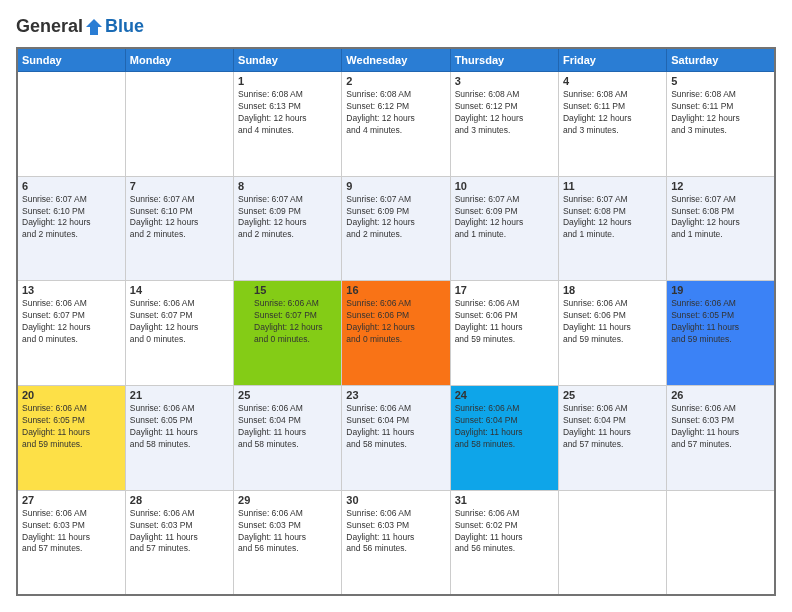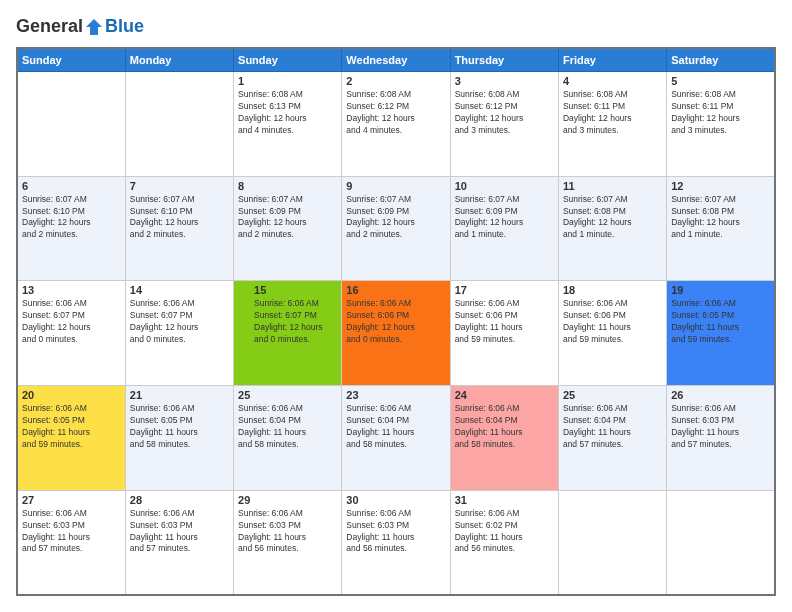--- a/index.html
+++ b/index.html
@@ -294,21 +294,21 @@
 Daylight: 11 hours
 and 58 minutes.</div>
           </td>
           <td style="background-color: rgb(238, 242, 250);">
             <span class="day-number">23</span>
             <div class="day-info" style="white-space: pre-line;">Sunrise: 6:06 AM
 Sunset: 6:04 PM
 Daylight: 11 hours
 and 58 minutes.</div>
           </td>
-          <td style="background-color: #fca5a5;">
+          <td style="background-color: #0ea5e9;">
             <span class="day-number">24</span>
             <div class="day-info" style="white-space: pre-line;">Sunrise: 6:06 AM
 Sunset: 6:04 PM
 Daylight: 11 hours
 and 58 minutes.</div>
           </td>
           <td style="background-color: rgb(238, 242, 250);">
             <span class="day-number">25</span>
             <div class="day-info" style="white-space: pre-line;">Sunrise: 6:06 AM
 Sunset: 6:04 PM

